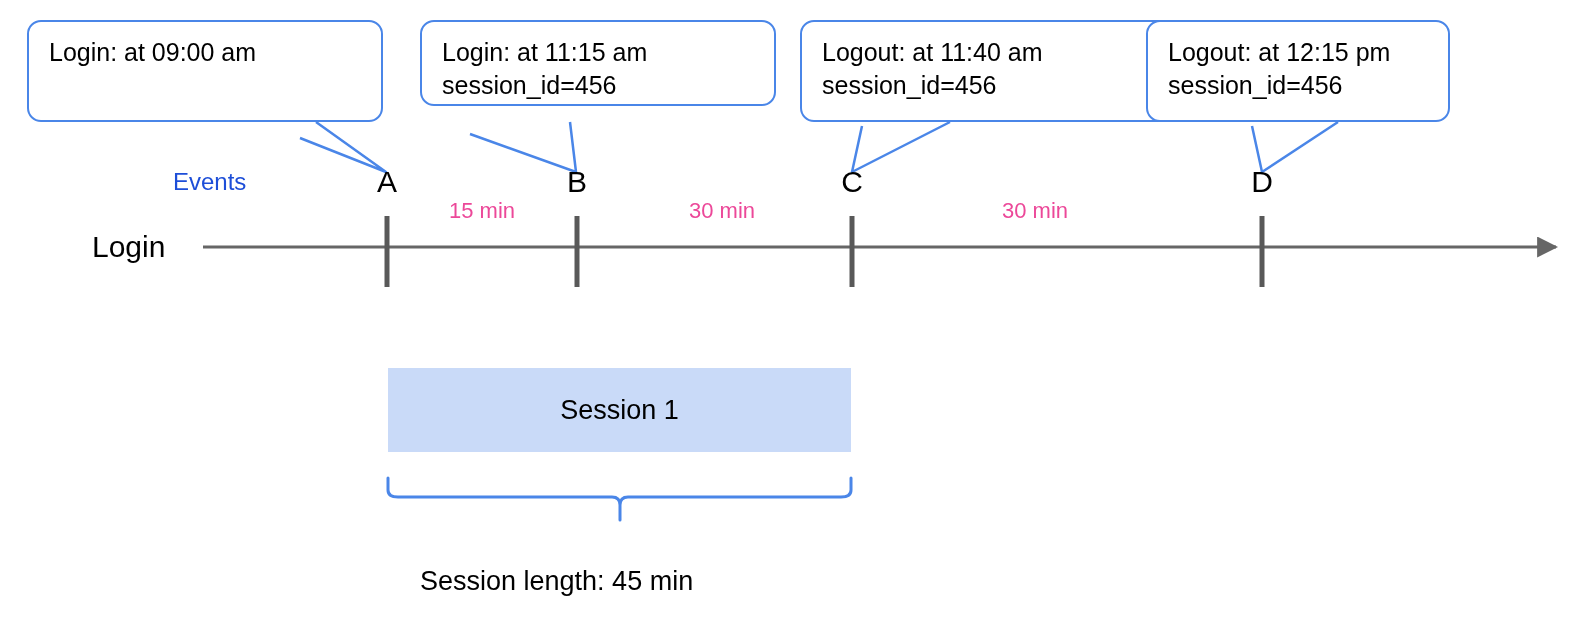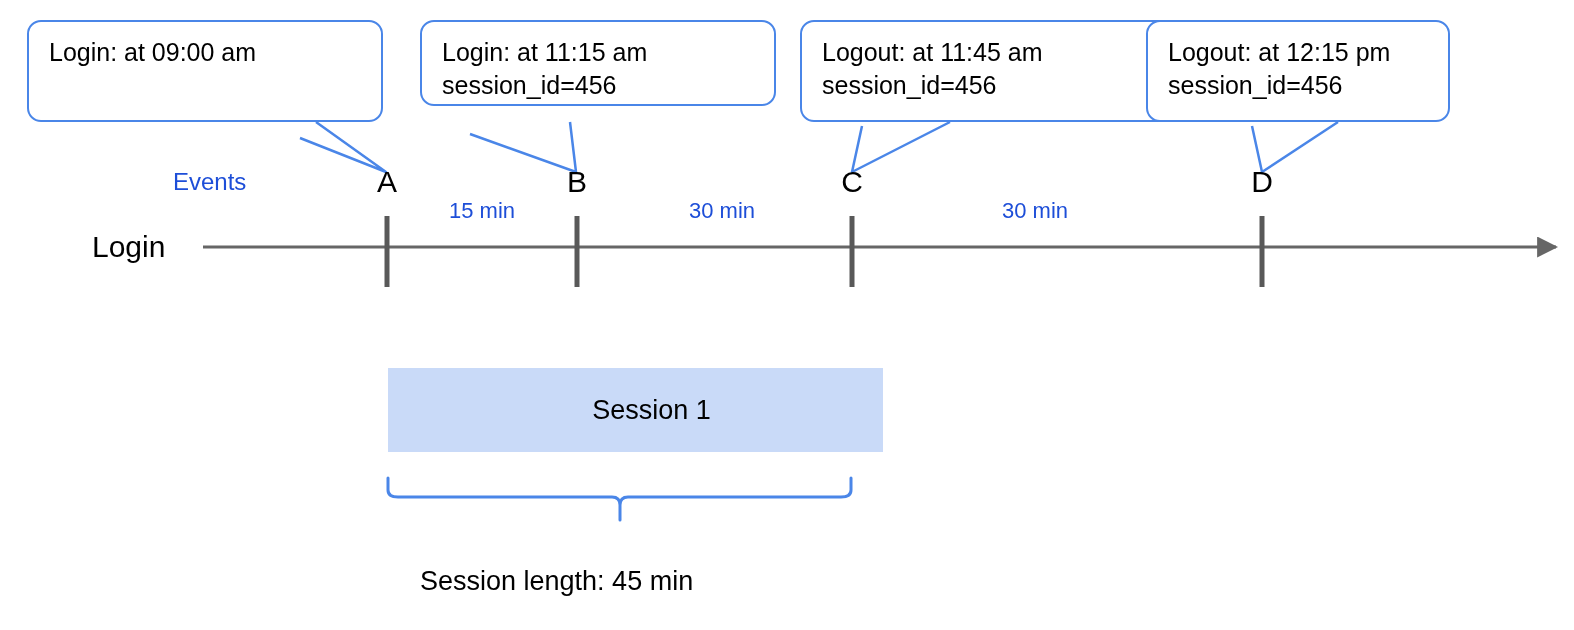--- a/index.html
+++ b/index.html
@@ -59,33 +59,32 @@
   .tick-label {
     position: absolute;
     font-size: 30px;
     color: #000000;
     text-align: center;
     white-space: nowrap;
   }
   .gap-label {
     position: absolute;
     font-size: 22px;
-    color: #1d4ed8;
+    color: #ec4899;
     text-align: center;
     white-space: nowrap;
   }
   .session-bar {
     position: absolute;
     background: #c9daf8;
     display: flex;
     align-items: center;
     justify-content: center;
     font-size: 27px;
     color: #000000;
-    padding-left: 32px;
   }
   .session-caption {
     position: absolute;
     font-size: 27px;
     color: #000000;
     text-align: left;
     white-space: nowrap;
   }
 </style>
 </head>
@@ -96,21 +95,21 @@
   <div class="callout" style="left:27px; top:20px; width:356px; height:102px;">
     <span class="ev-kind">Login:</span><span> at 09:00 am</span>
   </div>
 
   <div class="callout" style="left:420px; top:20px; width:356px; height:86px;">
     <span class="ev-kind">Login:</span><span> at 11:15 am</span>
     <span class="callout-line2">session_id=456</span>
   </div>
 
   <div class="callout" style="left:800px; top:20px; width:372px; height:102px;">
-    <span class="ev-kind">Logout:</span><span> at 11:45 am</span>
+    <span class="ev-kind">Logout:</span><span> at 11:40 am</span>
     <span class="callout-line2">session_id=456</span>
   </div>
 
   <div class="callout" style="left:1146px; top:20px; width:304px; height:102px;">
     <span class="ev-kind">Logout:</span><span> at 12:15 pm</span>
     <span class="callout-line2">session_id=456</span>
   </div>
 
   <svg class="layer-svg" viewBox="0 0 1574 630" xmlns="http://www.w3.org/2000/svg">
     <defs>

